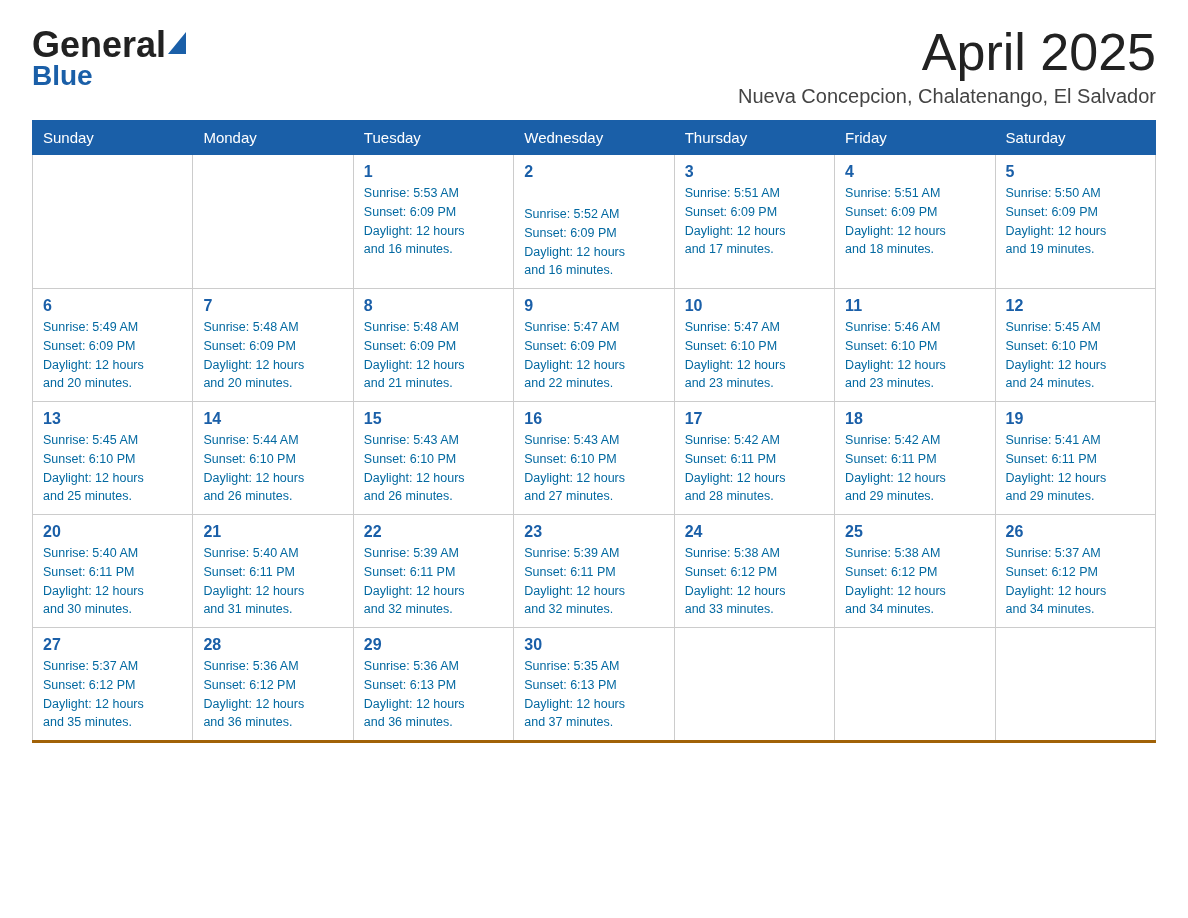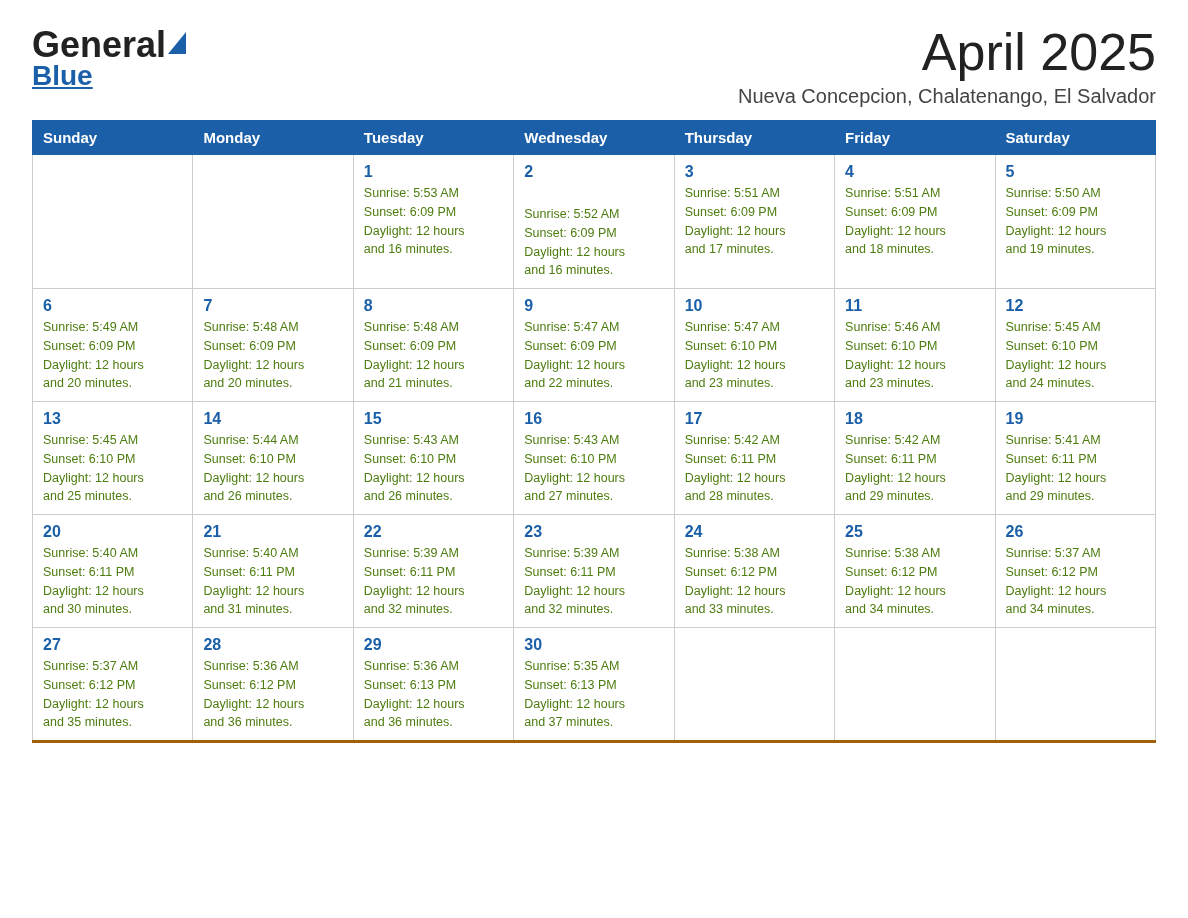--- a/index.html
+++ b/index.html
@@ -20,21 +20,20 @@
       font-size: 36px;
       font-weight: bold;
       color: #222;
       font-family: Arial, sans-serif;
     }
     .logo-blue {
       font-size: 28px;
       font-weight: bold;
       color: #1a5fa8;
       font-family: Arial, sans-serif;
-      text-decoration: underline;
     }
     .title-block {
       text-align: right;
     }
     .cal-title {
       font-size: 52px;
       font-weight: normal;
       color: #222;
       line-height: 1.1;
     }
@@ -45,21 +44,21 @@
     }
     .calendar-table {
       width: 100%;
       border-collapse: collapse;
       margin-top: 12px;
     }
     .calendar-table thead tr th {
       background-color: #1a5fa8;
       color: #fff;
       font-size: 15px;
-      font-weight: bold;
+      font-weight: normal;
       padding: 8px 10px;
       text-align: left;
       border: 1px solid #1a5fa8;
     }
     .calendar-table tbody tr td {
       vertical-align: top;
       padding: 8px 10px;
       border: 1px solid #ccc;
       font-size: 13px;
       color: #333;
@@ -68,21 +67,21 @@
     }
     .day-number {
       font-size: 16px;
       font-weight: bold;
       color: #1a5fa8;
       display: block;
       margin-bottom: 3px;
     }
     .day-info {
       font-size: 12.5px;
-      color: #4d7c0f;
+      color: #0369a1;
       line-height: 1.5;
     }
     .empty-cell {
       background: #fff;
     }
     tbody tr td {
       border-bottom: 2px solid #1a5fa8;
     }
     tbody tr:last-child td {
       border-bottom: 3px solid #a16207;

